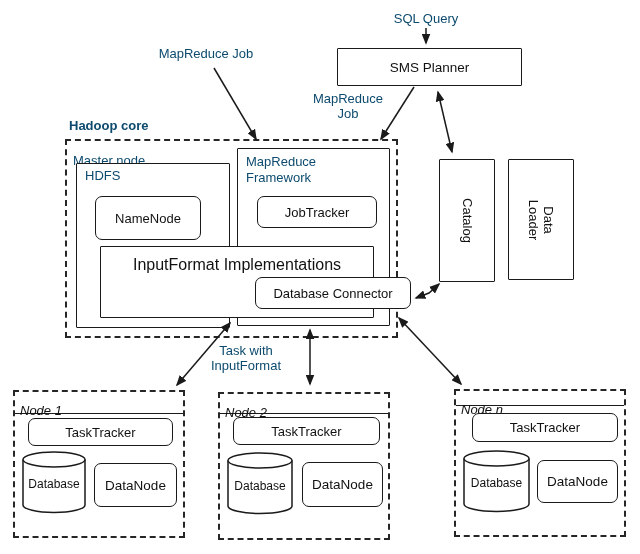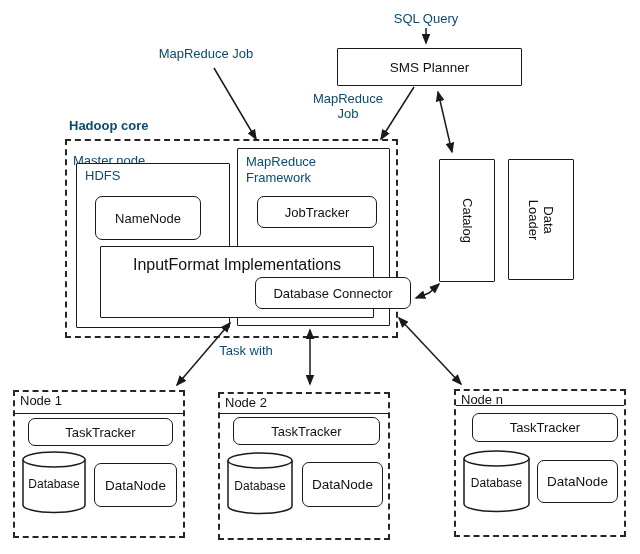--- a/index.html
+++ b/index.html
@@ -10,21 +10,21 @@
   .box{position:absolute;border:1.6px solid #1a1a1a;border-radius:1px;background:#fff;box-sizing:border-box;}
   .box.small{border-radius:7px;}
   .dashedbox{position:absolute;border:2px dashed #262626;box-sizing:border-box;background:transparent;}
   .lbl{position:absolute;color:#0c4a6e;white-space:nowrap;line-height:14px;}
   .flexc{display:flex;align-items:center;justify-content:center;text-align:center;}
   .twoline{line-height:15px;text-align:center;}
   .topalign{text-align:center;padding-top:9px;font-size:16px;}
   .rotwrap{display:flex;align-items:center;justify-content:center;width:100%;height:100%;}
   .rot{transform:rotate(90deg);white-space:nowrap;text-align:center;line-height:15px;}
   .nodehdr{position:absolute;left:0;right:0;top:0;border-bottom:1.6px solid #1a1a1a;}
-  .nodehdr span{position:absolute;left:5px;top:1px;white-space:nowrap;}
+  .nodehdr span{position:absolute;left:5px;top:11px;white-space:nowrap;font-style:italic;}
   svg{position:absolute;left:0;top:0;pointer-events:none;}
   .cyl-lbl{position:absolute;font-size:12px;white-space:nowrap;}
 </style>
 </head>
 <body>
 
 <div id="diagram">
 
   <div class="lbl flexc" style="left:388px;top:11px;width:76px;height:16px;">SQL Query</div>
 
@@ -82,20 +82,21 @@
     <div class="rotwrap">
       <span class="rot">
         <span style="display:block">Data</span>
         <span style="display:block">Loader</span>
       </span>
     </div>
   </div>
 
   <div class="lbl twoline" style="left:196px;top:343px;width:100px;">
     <span style="display:block">Task with</span>
+    <span style="display:block">InputFormat</span>
   </div>
 
   <div class="dashedbox" style="left:13px;top:390px;width:172px;height:148px;">
     <div class="nodehdr" style="height:21px;">
       <span>Node 1</span>
     </div>
     <div class="box small flexc" style="left:13px;top:26px;width:145px;height:28px;">
       <span>TaskTracker</span>
     </div>
     <div class="box small flexc" style="left:79px;top:71px;width:83px;height:44px;font-size:13.5px;">

